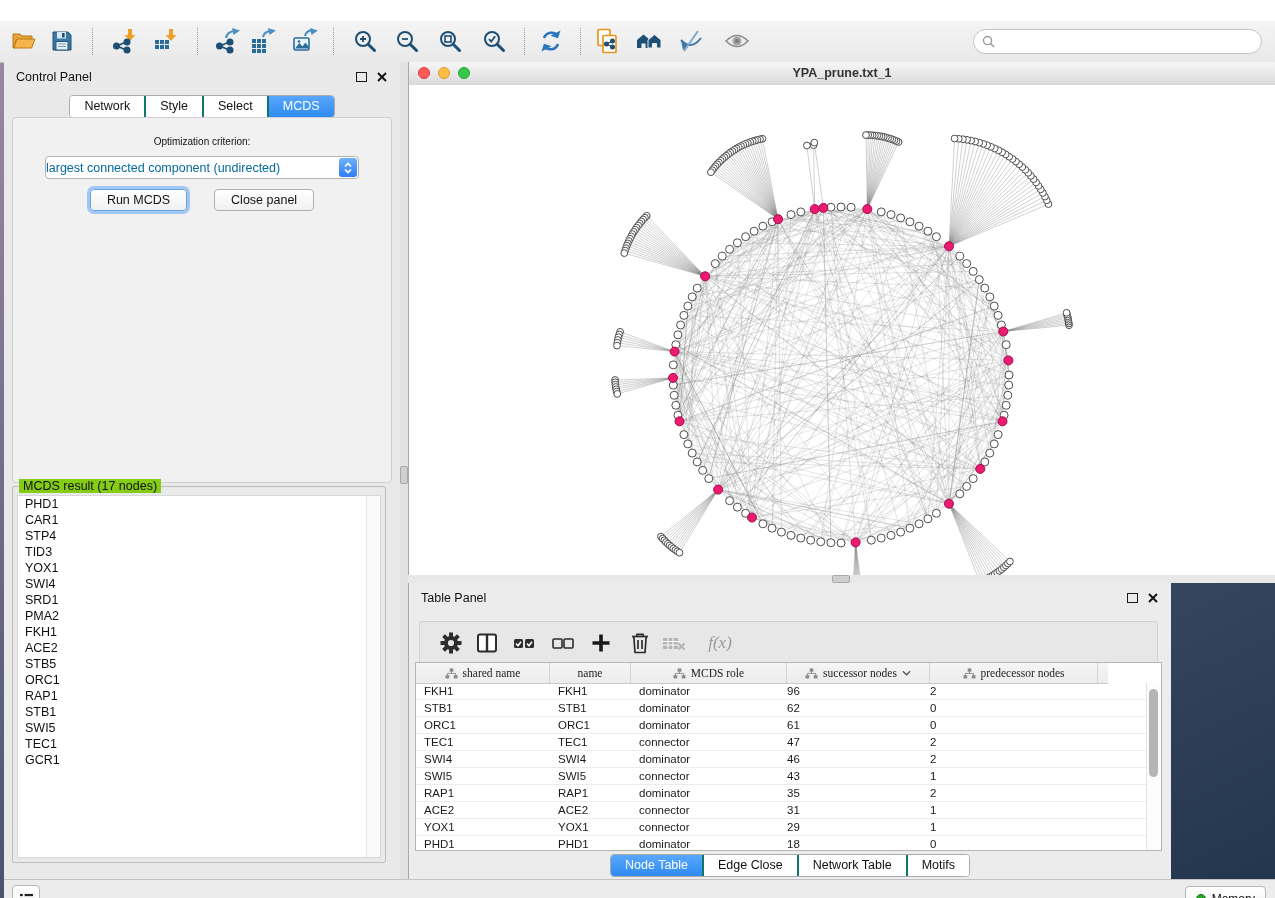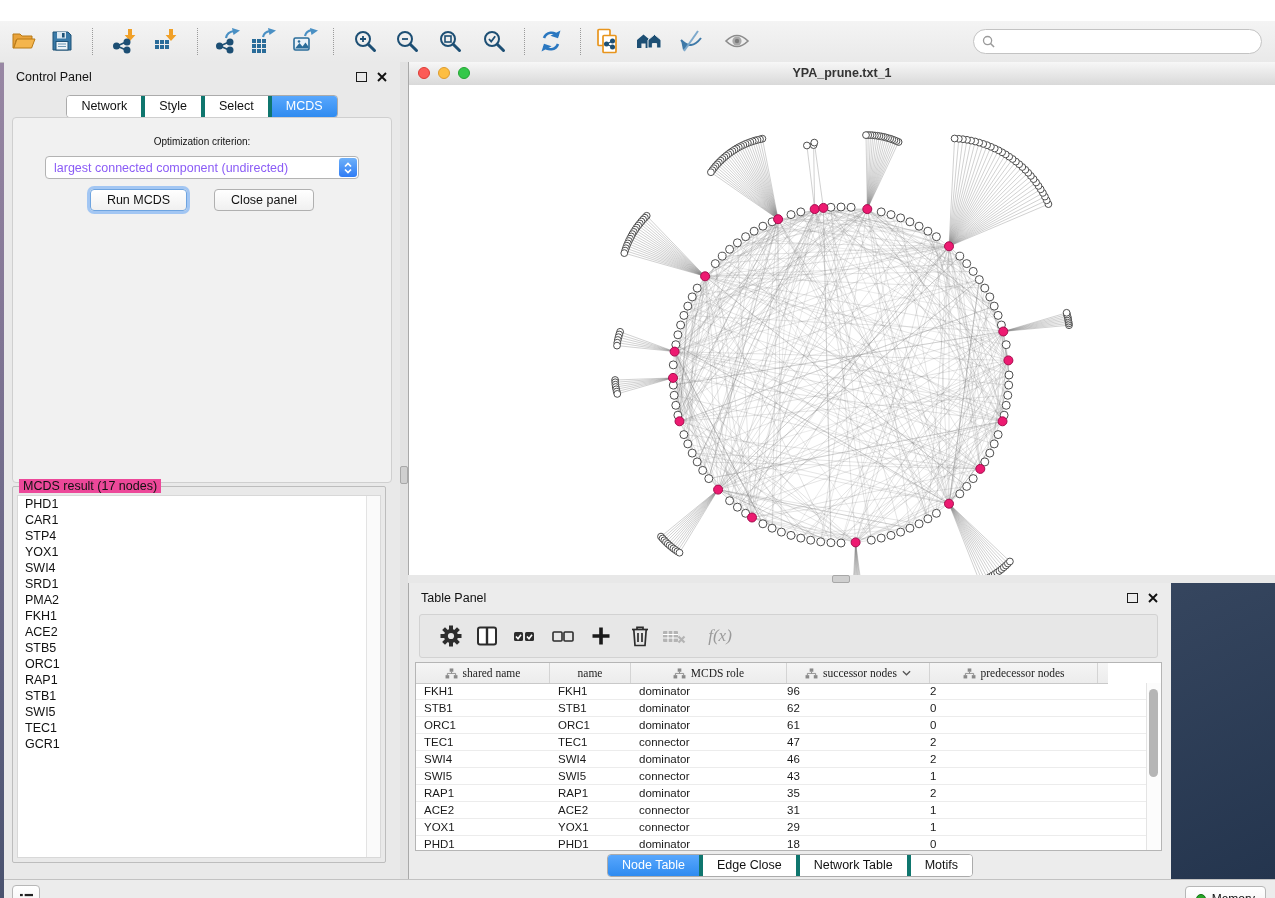--- a/index.html
+++ b/index.html
@@ -16,54 +16,54 @@
   .searchbox svg{width:13px;height:13px;flex:0 0 auto;}
   .searchbox input{border:none;outline:none;flex:1;font-size:12px;background:transparent;height:20px;padding:0 6px;}
   .cpanel{position:absolute;left:4px;top:41px;width:396px;height:817px;background:#e9e9e9;}
   .panel-head{position:absolute;left:0;top:0;right:0;height:28px;}
   .panel-title{position:absolute;left:12px;top:8px;font-size:12.5px;color:#111;}
   .wctl{position:absolute;top:9px;width:12px;height:12px;display:flex;align-items:center;justify-content:center;}
   .float-box{width:9px;height:8px;border:1.5px solid #1a1a1a;display:inline-block;}
   .wctl svg{width:10px;height:10px;}
   .seg-tabs{position:absolute;left:0;right:0;top:33px;display:flex;justify-content:center;}
   .seg{display:flex;border:1px solid #ababab;border-radius:4px;overflow:hidden;background:#fff;height:21px;}
-  .seg .tab{padding:0 14px;font-size:12.5px;line-height:21px;color:#111;background:#fff;border-left:4px solid #0f766e;cursor:default;}
+  .seg .tab{padding:0 14px;font-size:12.5px;line-height:21px;color:#111;background:#fff;border-left:2px solid #0f766e;cursor:default;}
   .seg .tab:first-child{border-left:none;}
   .seg .tab.active{background:linear-gradient(#58a7fd,#2f8bf0);color:#fff;}
   .inner-box{position:absolute;left:8px;right:8px;top:55px;height:364px;background:#f1f1f1;border:1px solid #cfcfcf;border-radius:4px;}
   .opt-label{position:absolute;left:0;right:0;top:18px;text-align:center;font-size:10px;color:#111;}
   .dropdown{position:absolute;left:32px;right:32px;top:38px;height:23px;background:#fff;border:1px solid #b3b3b3;border-radius:4px;display:flex;align-items:center;box-sizing:border-box;}
-  .dropdown .ddtext{flex:1;font-size:12.5px;padding-left:8px;color:#8b5cf6;white-space:nowrap;overflow:hidden;}
+  .dropdown .ddtext{flex:1;font-size:12.5px;color:#0369a1;white-space:nowrap;overflow:hidden;}
   .dd-step{width:18px;height:19px;margin-right:1px;border-radius:3px;background:linear-gradient(#6fb1f9,#2f7cf5);display:flex;align-items:center;justify-content:center;}
   .btn-row{position:absolute;left:0;right:0;top:71px;display:flex;justify-content:center;gap:27px;align-items:center;}
   .mac-btn{height:22px;background:linear-gradient(#ffffff,#f0f0f0);border:1px solid #b0b0b0;border-radius:4px;font-size:12.5px;color:#111;padding:0 16px;cursor:default;}
   .mac-btn.focused{box-shadow:0 0 0 3px rgba(110,170,245,.6);border-color:#6ea4e0;}
   .fieldset{position:absolute;left:8px;width:372px;top:424px;height:375px;border:1px solid #bdbdbd;border-radius:2px;}
-  .legend{position:absolute;left:6px;top:-8px;background:#ec4899;padding:0 4px;font-size:12.5px;color:#111;}
+  .legend{position:absolute;left:6px;top:-8px;background:#84cc16;padding:0 4px;font-size:12.5px;color:#111;}
   .mcds-list{position:absolute;left:4px;right:4px;top:8px;bottom:4px;background:#fff;border:1px solid #d8d8d8;overflow:hidden;}
   .mcds-list .item{font-size:12.5px;line-height:16px;padding-left:7px;color:#111;}
   .list-scroll{position:absolute;right:0;top:0;bottom:0;width:13px;background:#fafafa;border-left:1px solid #e3e3e3;}
   
   .vsplit{position:absolute;left:400px;top:41px;width:8px;height:817px;background:#e2e2e2;}
   .vsplit .handle{position:absolute;left:0px;top:404px;width:8px;height:18px;background:#cfcfcf;border:1px solid #a8a8a8;border-radius:2px;box-sizing:border-box;}
   .hsplit{position:absolute;left:408px;top:554px;width:867px;height:8px;background:#e8e8e8;}
   .hsplit .handle{position:absolute;left:424px;top:0;width:18px;height:8px;background:#cfcfcf;border:1px solid #a8a8a8;border-radius:2px;box-sizing:border-box;}
   
   .netwin{position:absolute;left:408px;top:41px;width:867px;height:513px;border-left:1px solid #a9a9a9;box-sizing:border-box;background:#fff;}
   .net-titlebar{position:absolute;left:0;top:0;right:0;height:23px;background:linear-gradient(#f7f7f7,#d9d9d9);border-bottom:1px solid #ababab;}
   .lights{position:absolute;left:9px;top:5px;display:flex;gap:8px;}
   .light{width:12px;height:12px;border-radius:50%;box-sizing:border-box;}
   .light.red{background:#fc5b57;border:1px solid #dd3b35;}
   .light.yellow{background:#fdbe41;border:1px solid #de9b2d;}
   .light.green{background:#34c84a;border:1px solid #23a433;}
   .net-title{position:absolute;left:0;right:0;top:4px;text-align:center;font-size:12.5px;font-weight:600;color:#333;}
   .net-canvas{position:absolute;left:0;top:23px;width:867px;height:490px;background:#fff;}
   
   .tpanel{position:absolute;left:408px;top:562px;width:763px;height:296px;background:#ececec;border-left:1px solid #a9a9a9;box-sizing:border-box;}
-  .tp-toolbar{position:absolute;left:10px;right:13px;top:31px;height:42px;background:#e7e7e7;border:1px solid #d2d2d2;border-radius:3px;}
+  .tp-toolbar{position:absolute;left:10px;right:13px;top:38px;height:42px;background:#e7e7e7;border:1px solid #d2d2d2;border-radius:3px;}
   .tp-btn{position:absolute;top:6px;width:30px;height:30px;border:none;background:transparent;padding:2px;}
   .tp-btn svg{width:26px;height:26px;display:block;}
   .fx{font-family:"Liberation Serif","DejaVu Serif",serif;font-style:italic;font-size:17px;color:#9a9a9a;}
   .table-wrap{position:absolute;left:6px;right:9px;top:79px;height:189px;background:#fff;border:1px solid #b5b5b5;box-sizing:border-box;}
   .thead{position:absolute;left:0;top:0;height:20px;width:692px;display:grid;grid-template-columns:134px 81px 156px 143px 168px;background:linear-gradient(#f5f5f5,#ececec);border-bottom:1px solid #c9c9c9;font-family:Liberation Serif, serif;}
   .th{display:flex;align-items:center;justify-content:center;gap:5px;font-size:11.5px;color:#222;border-right:1px solid #d4d4d4;overflow:hidden;}
   .th svg.tree{width:13px;height:11px;flex:0 0 auto;}
   .th svg.chev{width:9px;height:6px;flex:0 0 auto;}
   .tbody{position:absolute;left:0;top:20px;right:14px;bottom:0;overflow:hidden;}
   .trow{display:grid;grid-template-columns:134px 81px 156px 143px 168px;height:16px;border-bottom:1px solid #ececec;}
@@ -283,20 +283,21 @@
         <button class="mac-btn">Close panel</button>
       </div>
     </div>
     <div class="fieldset">
       <span class="legend">MCDS result (17 nodes)</span>
       <div class="mcds-list">
         <div>
             <div class="item">PHD1</div>
             <div class="item">CAR1</div>
             <div class="item">STP4</div>
+            <div class="item">TID3</div>
             <div class="item">YOX1</div>
             <div class="item">SWI4</div>
             <div class="item">SRD1</div>
             <div class="item">PMA2</div>
             <div class="item">FKH1</div>
             <div class="item">ACE2</div>
             <div class="item">STB5</div>
             <div class="item">ORC1</div>
             <div class="item">RAP1</div>
             <div class="item">STB1</div>

